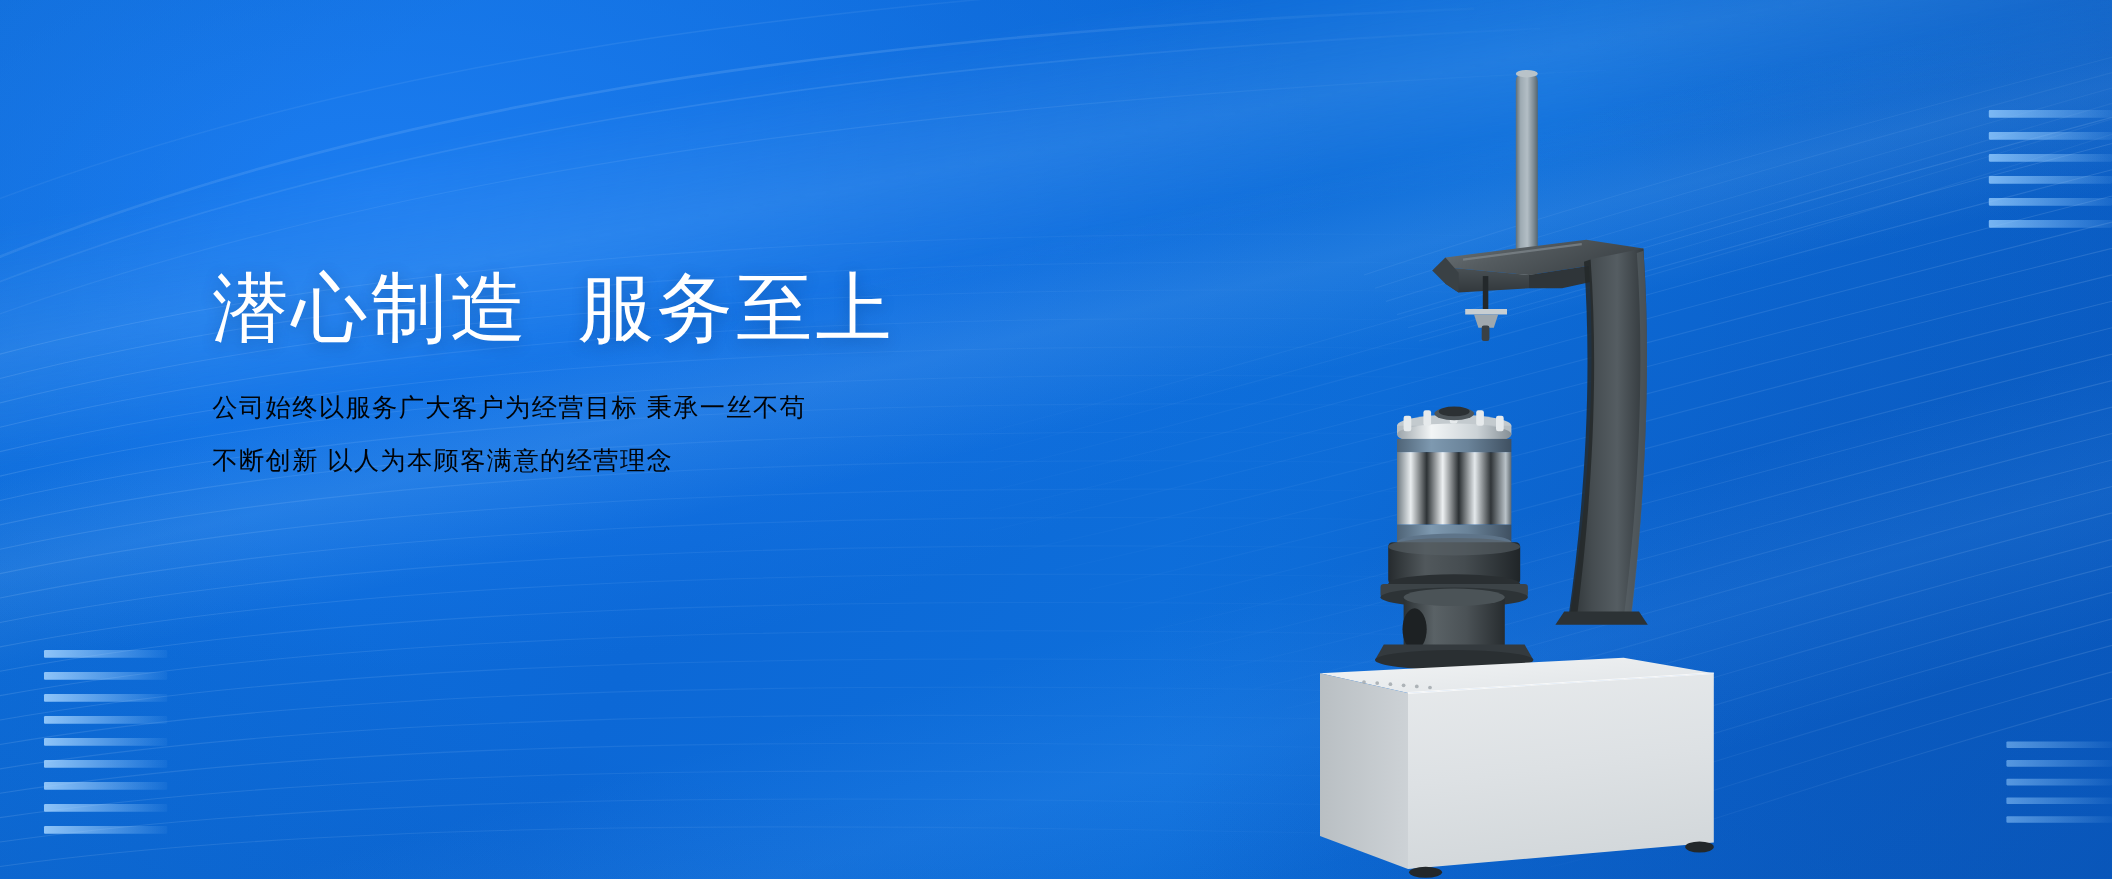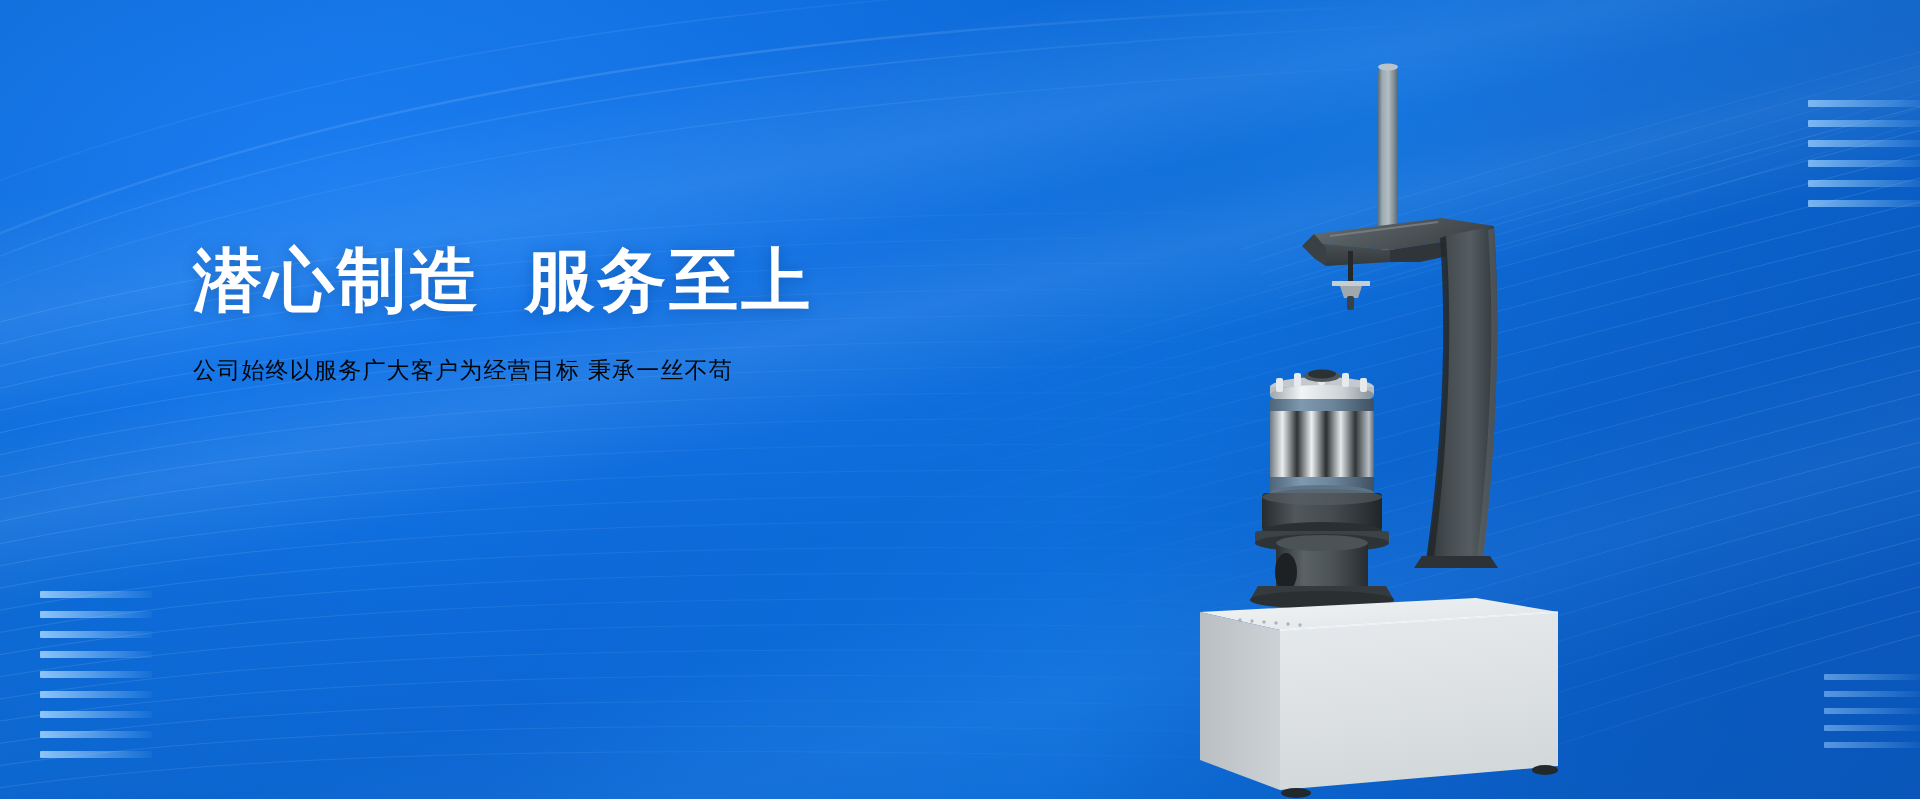--- a/index.html
+++ b/index.html
@@ -107,21 +107,21 @@
     position: absolute;
     left: 193px;
     top: 246px;
     width: 820px;
   }
   .headline {
     margin: 0;
     color: #ffffff;
     font-size: 69px;
     line-height: 1.02;
-    font-weight: 700;
+    font-weight: 400;
     letter-spacing: 3px;
     white-space: pre;
     text-shadow: 0 2px 14px rgba(3,48,110,0.33);
   }
   .subcopy {
     margin-top: 43px;
   }
   .subline {
     color: #000000;
     font-size: 23px;
@@ -270,20 +270,21 @@
     <div class="bar"></div>
     <div class="bar"></div>
     <div class="bar"></div>
     <div class="bar"></div>
   </div>
 
   <div class="copy">
     <h1 class="headline">潜心制造  服务至上</h1>
     <div class="subcopy">
       <div class="subline">公司始终以服务广大客户为经营目标 秉承一丝不苟</div>
+      <div class="subline">不断创新 以人为本顾客满意的经营理念</div>
     </div>
   </div>
 
   <div class="product">
     <svg viewBox="0 0 560 799" xmlns="http://www.w3.org/2000/svg">
       <defs>
         <linearGradient id="rodG" x1="0" y1="0" x2="1" y2="0">
           <stop offset="0%" stop-color="#5d6d77"></stop>
           <stop offset="22%" stop-color="#9eabb3"></stop>
           <stop offset="52%" stop-color="#b3bec5"></stop>

